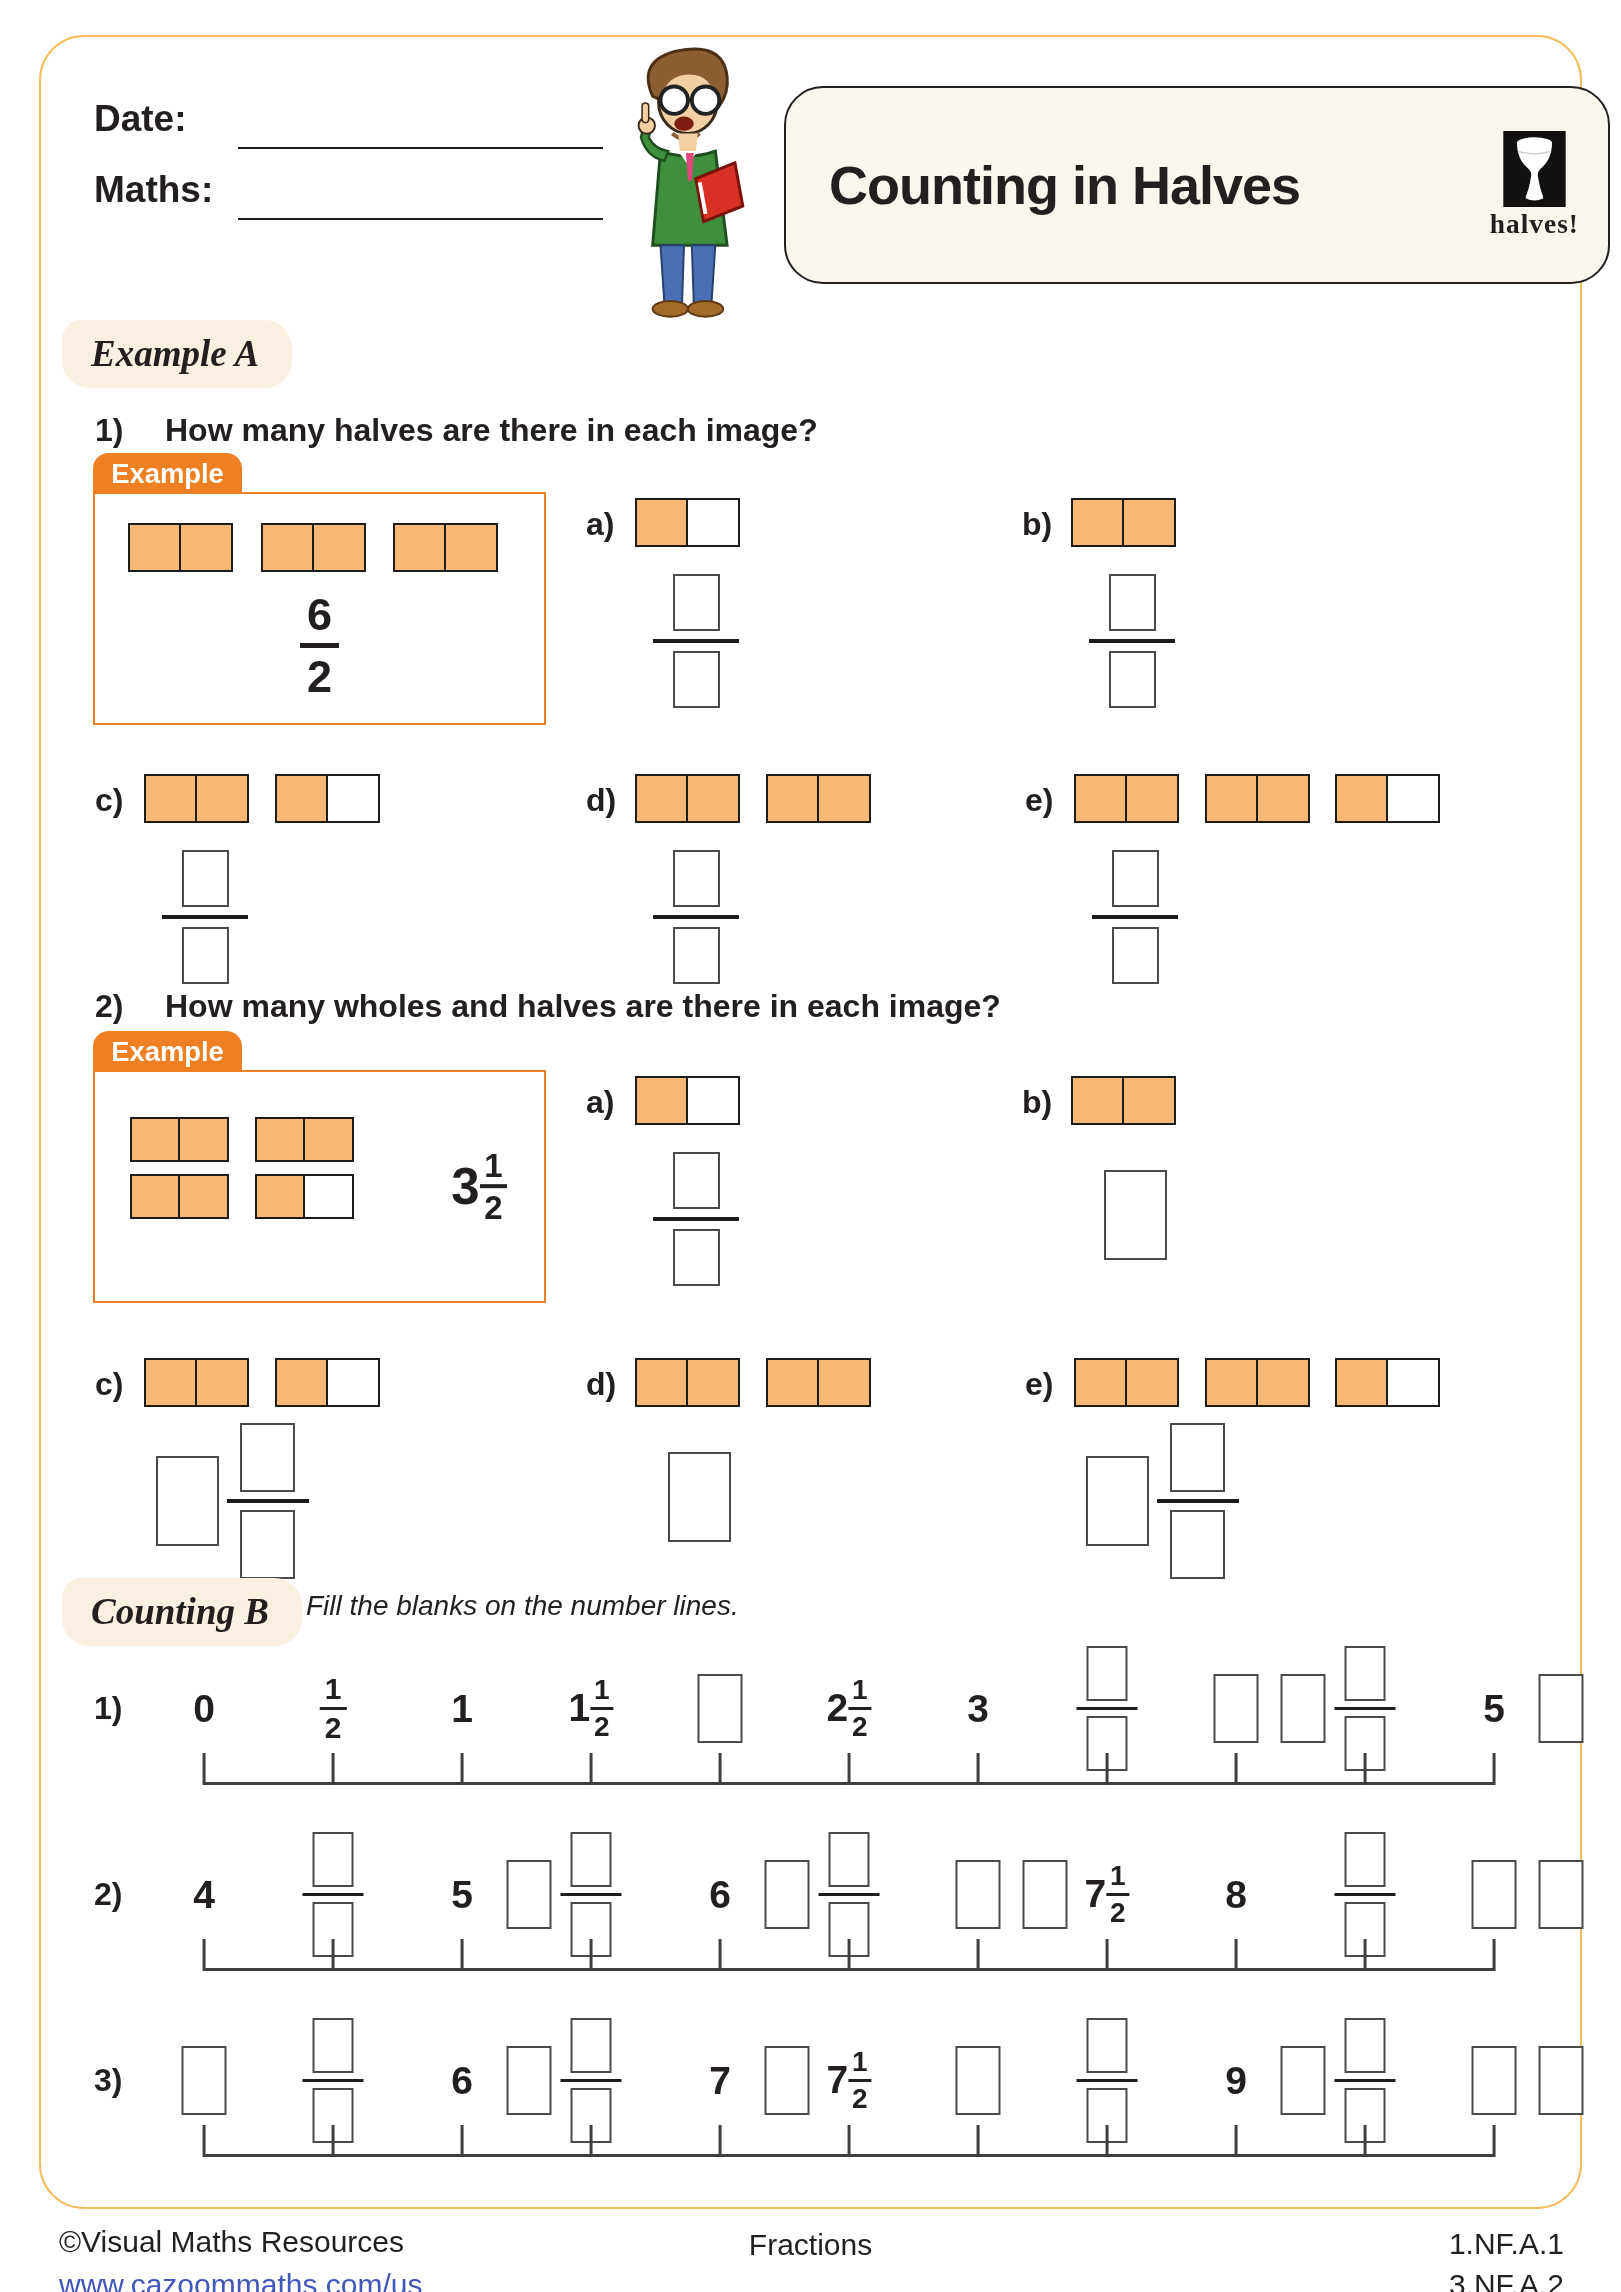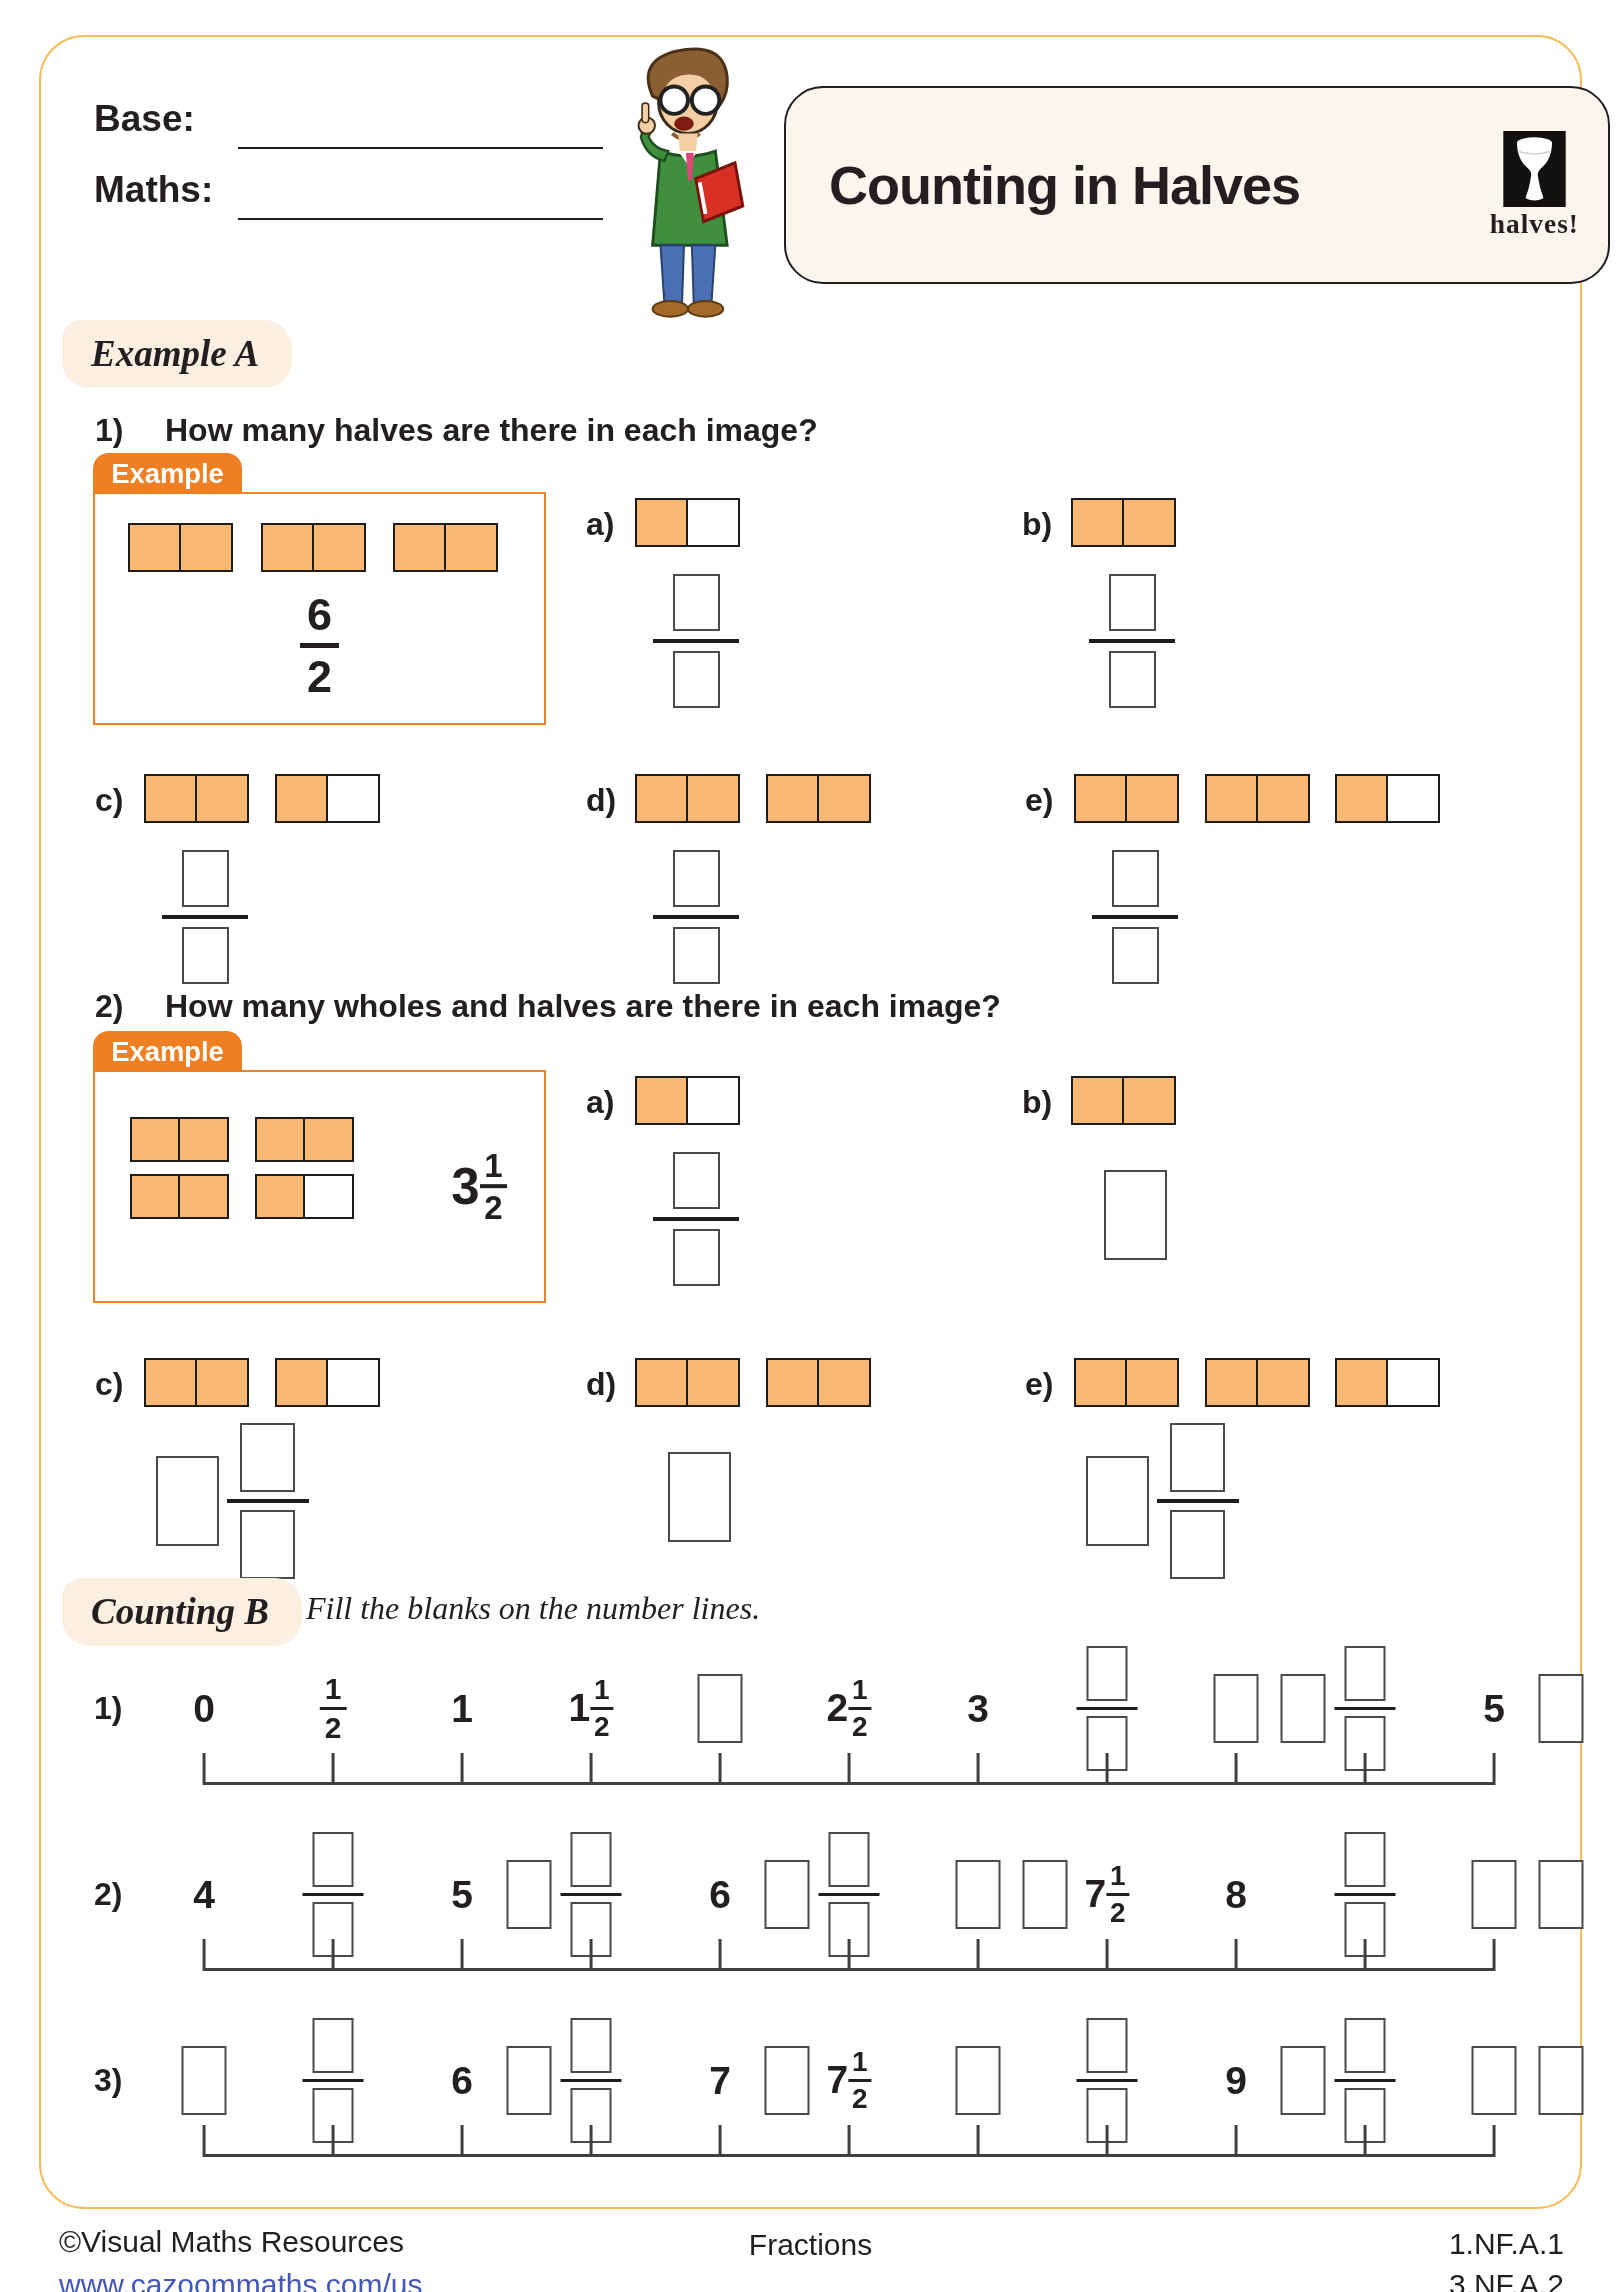--- a/index.html
+++ b/index.html
@@ -17,21 +17,21 @@
   .title-box{left:784px;top:86px;width:826px;height:198px;border:2.9px solid #231f20;
     border-radius:39px;background:#faf6ed;box-sizing:border-box;display:flex;align-items:center;}
   .title-text{font-size:54px;font-weight:bold;margin-left:43px;letter-spacing:-1px;flex:1;}
   .logo{display:flex;flex-direction:column;align-items:center;margin-right:29px;}
   .logo-word{font-family:"Liberation Serif",serif;font-weight:bold;font-size:27.4px;margin-top:2px;letter-spacing:1px;}
   
   .section-pill{background:#fbefe2;border-radius:19.6px 27.4px 27.4px 27.4px;padding:11.8px 33px 13.7px 29px;
     font-family:"Liberation Serif",serif;font-style:italic;font-weight:bold;font-size:37px;width:max-content;}
   .q-num{font-size:32px;font-weight:bold;}
   .q-text{font-size:32px;font-weight:bold;}
-  .instruction{font-family:Liberation Serif, serif;font-style:italic;font-size:32px;}
+  .instruction{font-family:Liberation Sans, sans-serif;font-style:italic;font-size:28px;}
   
   .ex-tab{background:#ee7f22;color:#fff;font-weight:bold;font-size:27.4px;
     border-radius:15.7px 15.7px 0 0;width:149px;height:41px;display:flex;align-items:center;justify-content:center;}
   .ex-box{border:2.9px solid #ee7f22;background:#fff;box-sizing:border-box;}
   .ex-bars{display:flex;gap:27.4px;margin:29px 0 0 33px;}
   .ex2-rows{display:flex;flex-direction:column;gap:11.8px;margin:45px 0 0 35px;}
   .ex2-row{display:flex;gap:25.5px;}
   .ex-frac{position:absolute;left:0;right:0;top:98px;display:flex;flex-direction:column;align-items:center;
     font-size:45px;font-weight:bold;line-height:1;}
   .ex-frac .fl{width:39px;height:4.9px;background:#231f20;margin:5.9px 0;}
@@ -84,21 +84,21 @@
   .f-left{position:absolute;left:59px;top:2225px;font-size:30px;}
   .f-url{position:absolute;left:59px;top:2268px;font-size:30px;color:#4356bc;text-decoration:underline;}
   .f-center{position:absolute;left:0;right:0;top:2223px;text-align:center;font-size:30px;line-height:44px;}
   .f-std{position:absolute;right:57px;top:2223px;text-align:right;font-size:30px;line-height:41px;}
 </style>
 </head>
 <body>
 
 <div class="page-border"></div>
 
-<div class="abs hdr-label" style="left:94px;top:98px;">Base:</div>
+<div class="abs hdr-label" style="left:94px;top:98px;">Date:</div>
 <div class="abs write-line" style="left:238px;top:147px;"></div>
 <div class="abs hdr-label" style="left:94px;top:169px;">Maths:</div>
 <div class="abs write-line" style="left:238px;top:218px;"></div>
 
 <svg class="abs" style="left:586px;top:41px;" width="196" height="279" viewBox="0 0 100 142">
   <path d="M34 28 Q26 10 46 5 Q70 0 72 18 Q73 26 68 33 Q66 15 52 16 Q40 17 38 30 Z" fill="#8b5e34" stroke="#4c3015" stroke-width="1.5"></path>
   <ellipse cx="52" cy="31" rx="15" ry="16" fill="#f4cfa3" stroke="#3a2a1a" stroke-width="1.5"></ellipse>
   <path d="M36 26 Q34 12 50 10 Q68 8 68 22 L66 30 Q64 16 51 17 Q40 18 38 31 Z" fill="#8b5e34"></path>
   <circle cx="45" cy="30" r="7" fill="#ffffff" stroke="#222222" stroke-width="2"></circle>
   <circle cx="61" cy="30" r="7" fill="#ffffff" stroke="#222222" stroke-width="2"></circle>

